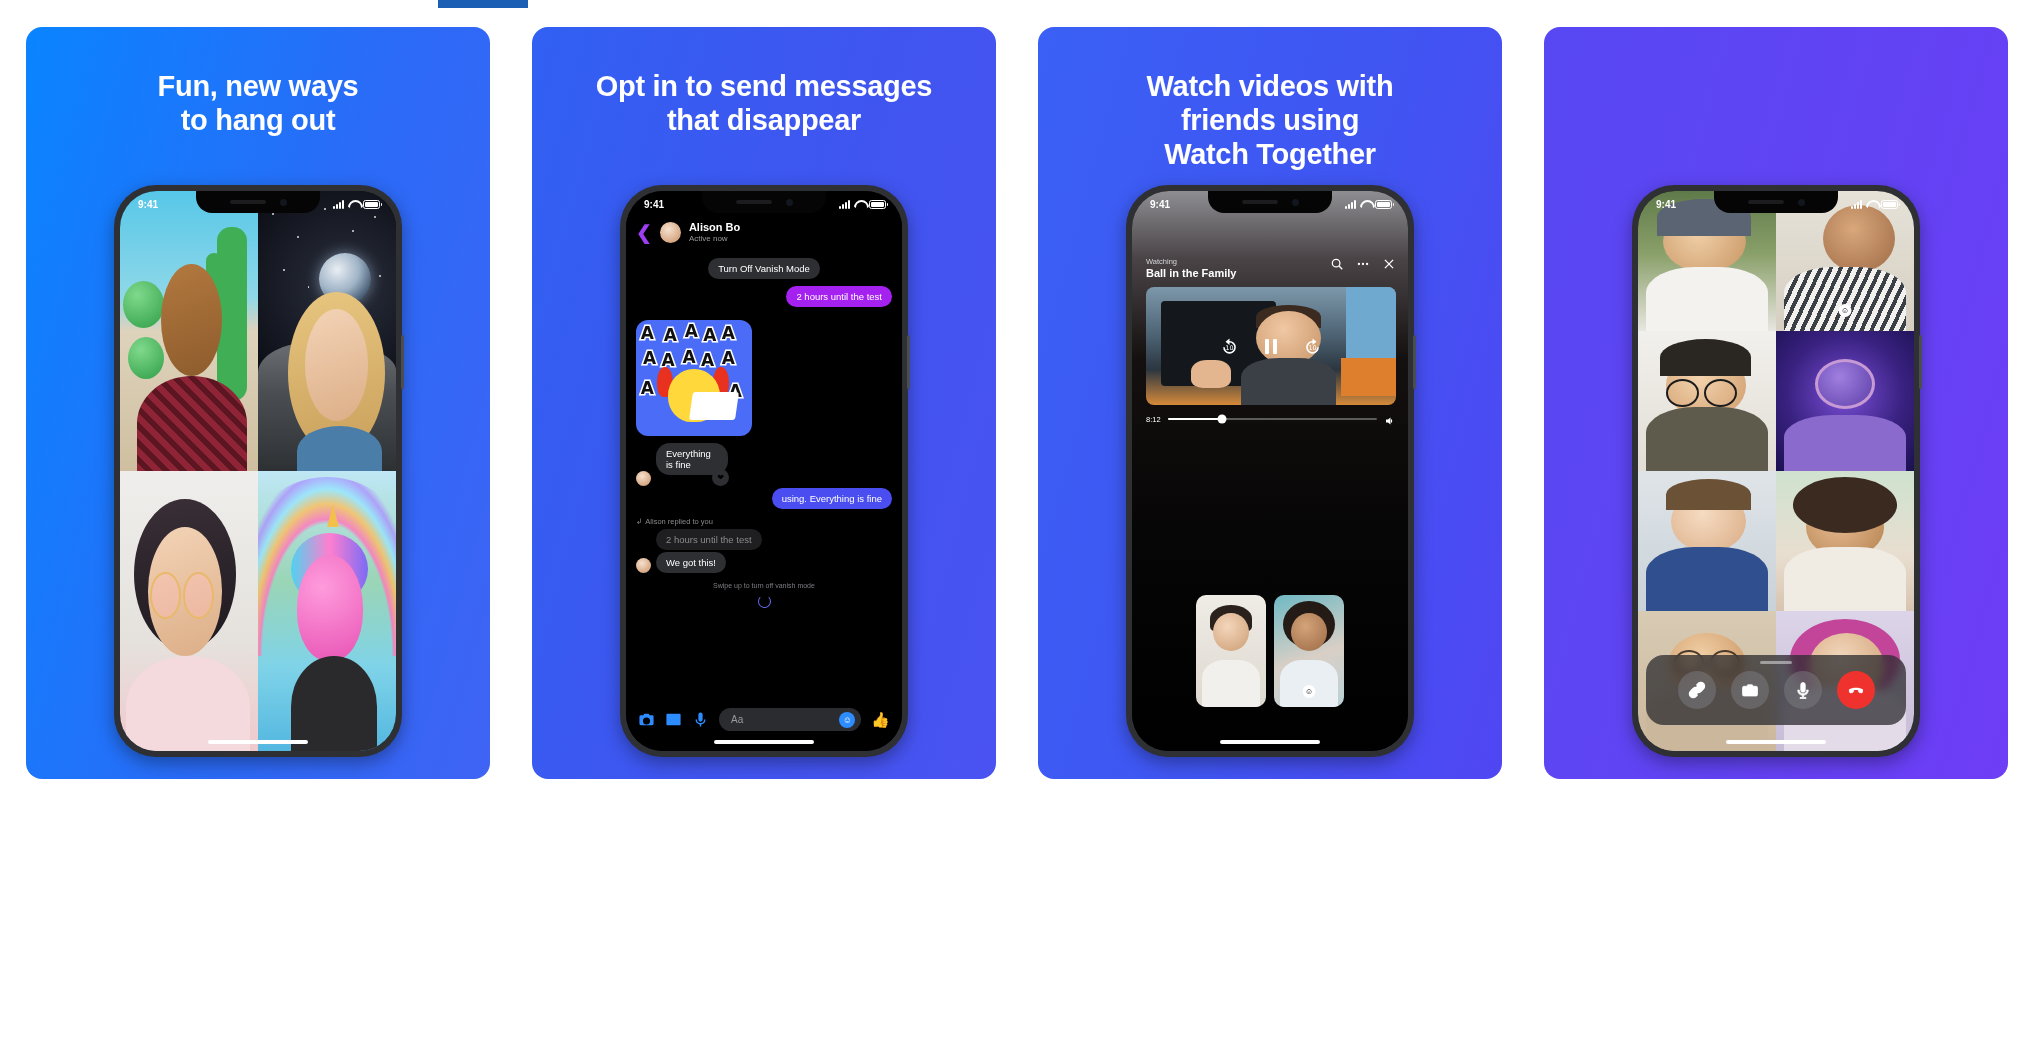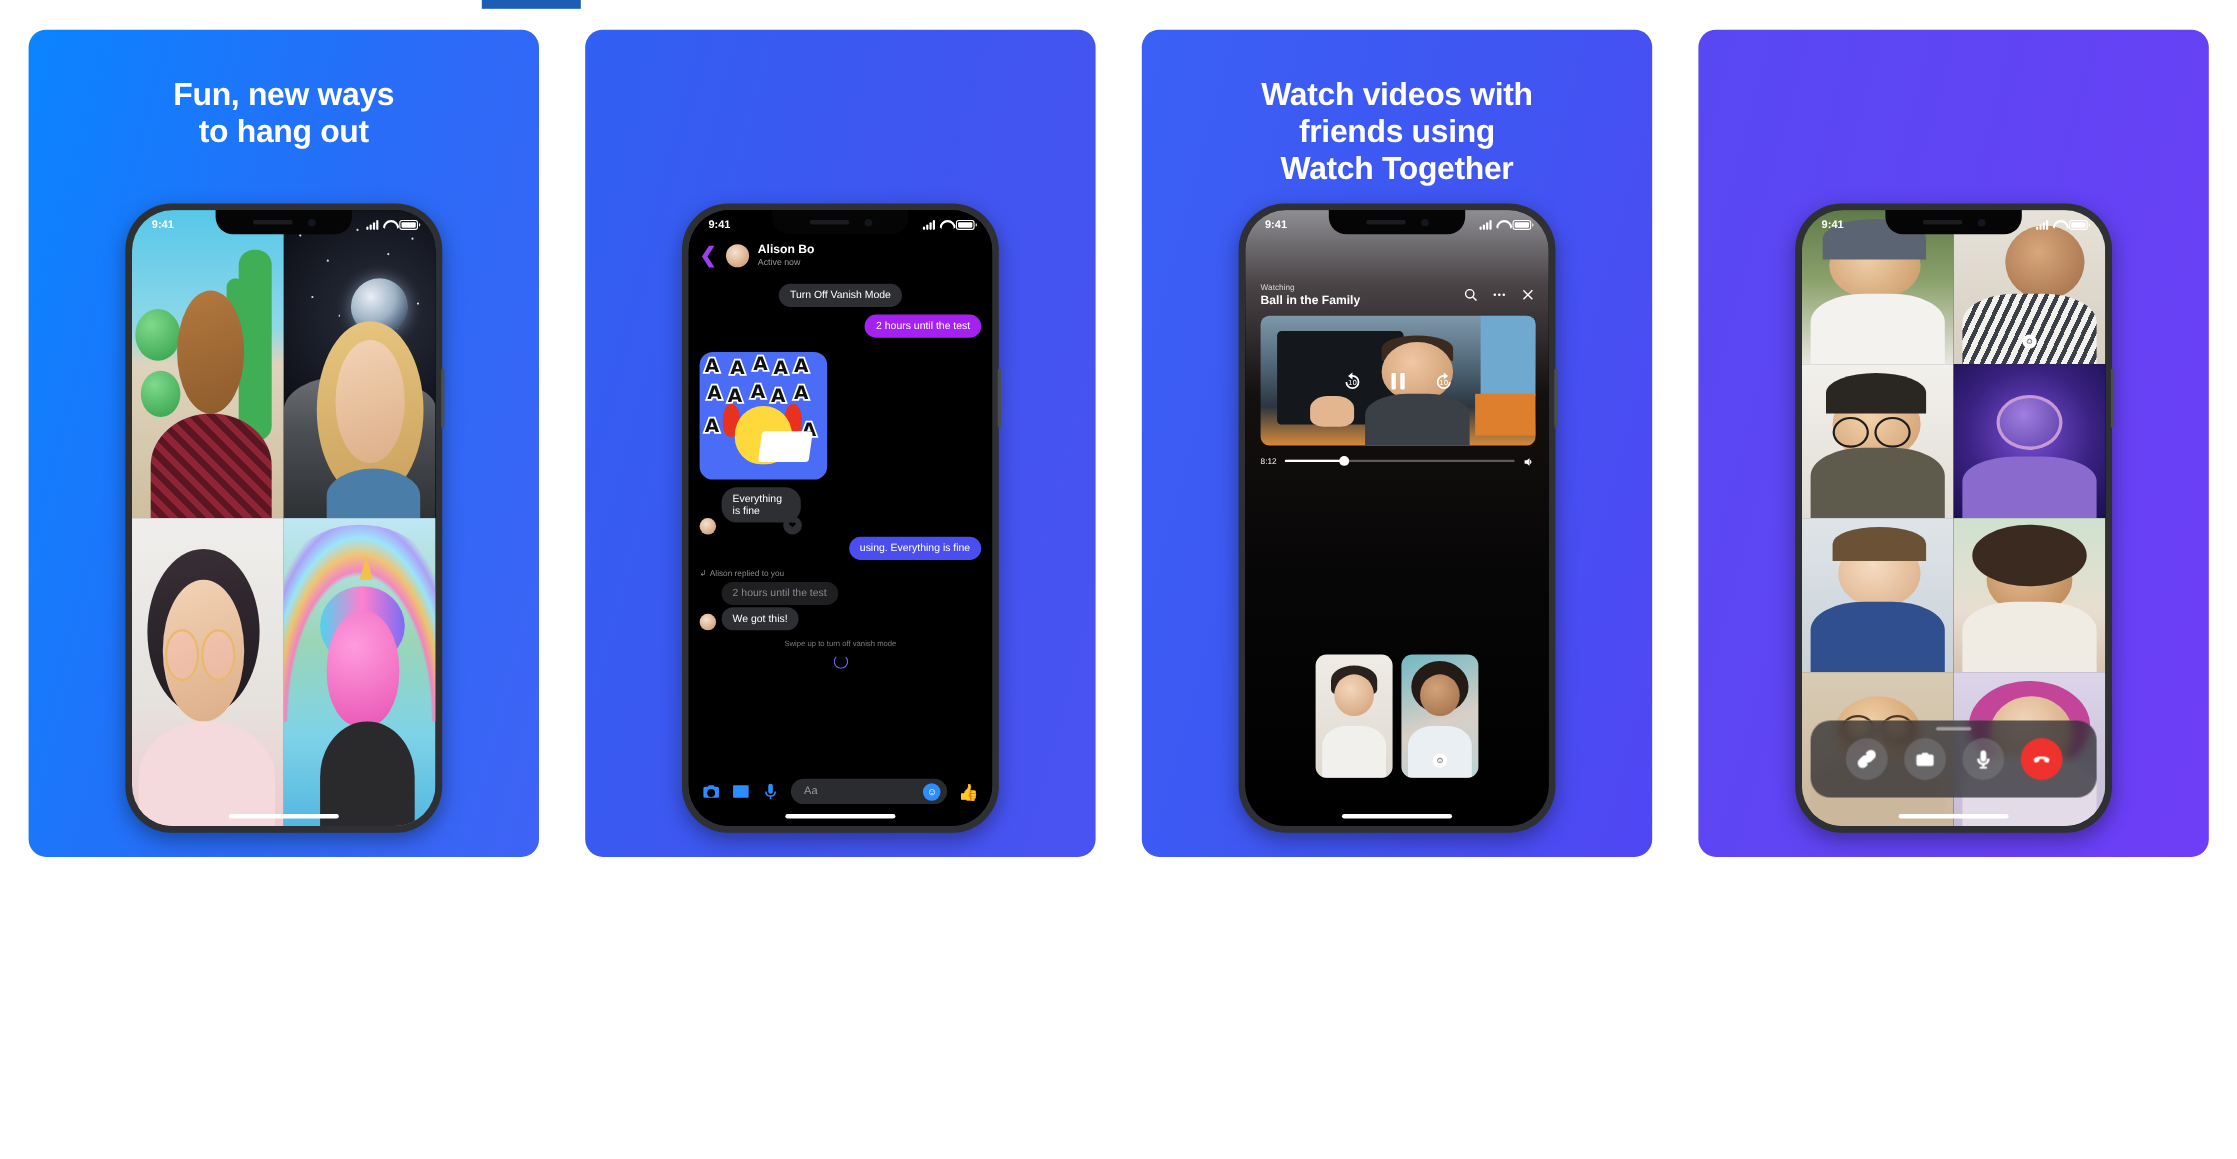--- a/index.html
+++ b/index.html
@@ -193,21 +193,21 @@
     display:flex; align-items:center; justify-content:space-between; padding:0 6px 0 12px;
   }
   .inputpill .ph { color:#9a9a9e; font-size:10px; }
   .emoji-btn { width:16px;height:16px;border-radius:50%;background:#2d8cff;
     display:flex;align-items:center;justify-content:center;color:#fff;font-size:9px; }
   .thumb { color:#2d8cff; font-size:15px; }
 
   
   .wt { position:absolute; inset:0;
     background: linear-gradient(180deg,#8e8e92 0%, #4a4447 12%, #14100f 30%, #070606 60%, #000 100%); }
-  .wt-head { position:absolute; left:14px; right:12px; top:66px; display:flex; align-items:center; justify-content:space-between; }
+  .wt-head { position:absolute; left:14px; right:12px; top:66px; display:flex; align-items:flex-start; justify-content:space-between; }
   .wt-watching { color:#d5d5d8; font-size:7.5px; }
   .wt-title { color:#fff; font-size:11px; font-weight:bold; margin-top:1px; }
   .wt-actions { display:flex; align-items:center; gap:12px; color:#fff; }
   .wt-actions .ic { width:14px; height:14px; display:flex; align-items:center; justify-content:center; }
   .wt-actions svg { width:100%; height:100%; stroke:#fff; fill:none; stroke-width:2.2; }
   .video {
     position:absolute; left:14px; right:12px; top:96px; height:118px;
     border-radius:8px; overflow:hidden;
     background:linear-gradient(180deg,#7d98ab 0%,#4e6475 40%,#2b3640 70%,#d68a3a 100%);
   }
@@ -352,20 +352,22 @@
               <span class="wifi"></span>
               <span class="batt"></span>
             </span>
           </div>
           <div class="home-indicator"></div>
         </div>
       </div>
     </div>
 
     <div class="card c2">
+      <div class="headline">Opt in to send messages
+that disappear</div>
       <div class="phone">
         <div class="phone-inner">
           <div class="chat">
 
             <div class="chat-head">
               <span class="back-chev">❮</span>
               <span class="avatar-sm"></span>
               <span>
                 <div class="chat-name">Alison Bo</div>
                 <div class="chat-sub">Active now</div>

